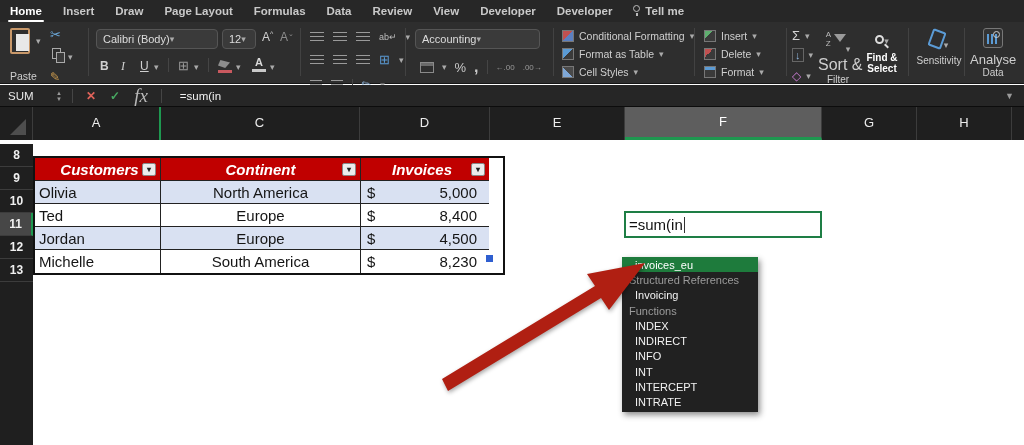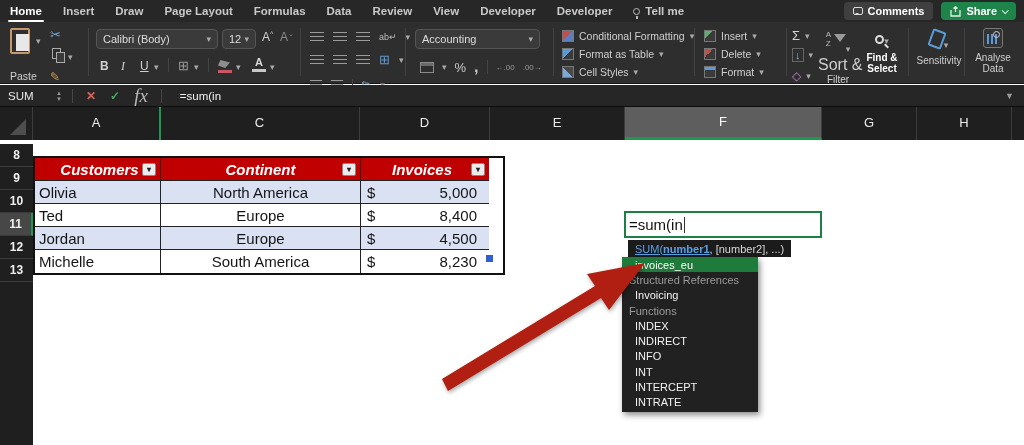--- a/index.html
+++ b/index.html
@@ -5,38 +5,38 @@
   * { margin:0; padding:0; box-sizing:border-box; }
   body { font-family:"Liberation Sans", sans-serif; background:#fff; }
   #app { position:relative; width:1024px; height:445px; overflow:hidden; background:#fff; }
 
   
   .topbar { position:absolute; left:0; top:0; width:1024px; height:22px; background:#272727;
             display:flex; align-items:center; padding-left:10px; gap:21px; }
   .menu-tab { font-size:11.5px; font-weight:bold; color:#c9c9c9; position:relative; cursor:default; white-space:nowrap; }
   .menu-tab.active { color:#fff; }
   .menu-tab.active::after { content:""; position:absolute; left:-2px; right:-2px; bottom:-5px; height:2px; background:#fff; border-radius:2px; }
-  .tellme { display:flex; align-items:center; gap:5px; color:#c9c9c9; font-size:11.5px; font-weight:bold; }
+  .tellme { display:flex; gap:5px; color:#c9c9c9; font-size:11.5px; font-weight:bold; }
   .bulb { width:7px; height:7px; border:1px solid #bbb; border-radius:50%; position:relative; }
   .bulb::after { content:""; position:absolute; left:2px; top:7px; width:2px; height:3px; background:#bbb; }
   .top-right { position:absolute; right:8px; top:2px; display:flex; gap:8px; }
   .pill { height:18px; border-radius:4px; display:flex; align-items:center; gap:5px; padding:0 9px;
           font-size:11px; font-weight:bold; color:#fff; }
   .pill.comments { background:#3f3f3f; }
   .pill.share { background:#1E8449; }
   .bubble-icon { width:10px; height:8px; border:1px solid #ddd; border-radius:2px; position:relative; }
   .bubble-icon::after { content:""; position:absolute; left:1px; bottom:-3px; border:2px solid transparent; border-top-color:#ddd; }
   .chev { display:inline-block; width:5px; height:5px; border-right:1.5px solid #cfe9d8; border-bottom:1.5px solid #cfe9d8; transform:rotate(45deg) translateY(-1px); }
 
   
   .ribbon { position:absolute; left:0; top:22px; width:1024px; height:62px; background:#2e2e2e; border-bottom:1px solid #161616; }
   .rdiv { position:absolute; top:6px; height:48px; width:1px; background:#424242; }
   .rlabel { font-size:10.5px; color:#cfcfcf; white-space:nowrap; }
   .dd { background:#3a3a3a; border:1px solid #555; border-radius:4px; color:#ddd; font-size:11px;
-        display:flex; align-items:center; justify-content:space-between; padding:0 6px; }
+        display:flex; align-items:center; justify-content:flex-start; padding:0 6px; }
   .tri { color:#aaa; font-size:9px; }
   .stack-row { position:absolute; display:flex; align-items:center; gap:5px; }
   .sq { width:12px; height:12px; border:1px solid #777; }
   .stripes { width:14px; height:10px; background:repeating-linear-gradient(#9a9a9a 0 1.5px, transparent 1.5px 4px); }
   .mag { width:9px; height:9px; border:2px solid #ddd; border-radius:50%; position:relative; }
   .mag::after { content:""; position:absolute; width:5px; height:2px; background:#ddd; transform:rotate(45deg); left:7px; top:8px; }
 
   
   .fbar { position:absolute; left:0; top:85px; width:1024px; height:22px; background:#262626;
           border-bottom:1px solid #0c0c0c; display:flex; align-items:center; }
@@ -106,34 +106,20 @@
     <span class="menu-tab">Formulas</span>
     <span class="menu-tab">Data</span>
     <span class="menu-tab">Review</span>
     <span class="menu-tab">View</span>
     <span class="menu-tab">Developer</span>
     <span class="menu-tab">Developer</span>
     <span class="tellme">
       <span class="bulb"></span>
       <span>Tell me</span>
     </span>
-    <div class="top-right">
-      <div class="pill comments">
-        <span class="bubble-icon"></span>
-        <span>Comments</span>
-      </div>
-      <div class="pill share">
-        <svg width="11" height="11" viewBox="0 0 11 11">
-            <path d="M1 4v6h9V4" fill="none" stroke="#dff1e5" stroke-width="1.3"></path>
-            <path d="M5.5 6V1M3.5 2.5L5.5.7l2 1.8" fill="none" stroke="#dff1e5" stroke-width="1.3"></path>
-          </svg>
-        <span>Share</span>
-        <span class="chev"></span>
-      </div>
-    </div>
   </div>
 
   <div class="ribbon">
 
     <div style="position:absolute;left:10px;top:6px;">
       <div style="width:20px;height:26px;border:2px solid #c8986a;border-radius:2px;position:relative;">
         <div style="position:absolute;left:4px;top:4px;width:13px;height:17px;background:#e8e8e8;"></div>
       </div>
       <div class="rlabel" style="margin-top:16px;">Paste</div>
     </div>
@@ -292,21 +278,21 @@
       <div class="rlabel" style="font-size:10px;margin-top:3px;">Sensitivity</div>
     </div>
 
     <div class="rdiv" style="left:964px;"></div>
 
     <div style="position:absolute;left:970px;top:6px;width:46px;text-align:center;">
       <div style="display:inline-block;width:20px;height:20px;border:1px solid #777;border-radius:3px;position:relative;background:#333;">
         <div style="position:absolute;left:3px;bottom:3px;width:10px;height:10px;background:repeating-linear-gradient(90deg,#5b9bd5 0 2px,transparent 2px 4px);"></div>
         <div style="position:absolute;right:2px;top:2px;width:7px;height:7px;border:1.5px solid #ccc;border-radius:50%;"></div>
       </div>
-      <div class="rlabel" style="font-size:10px;">Analyse</div>
+      <div class="rlabel" style="font-size:13px;">Analyse</div>
       <div class="rlabel" style="font-size:10px;">Data</div>
     </div>
   </div>
 
   <div class="fbar">
     <span class="namebox">SUM</span>
     <span class="stepper">▲<br>▼</span>
     <div class="fdiv"></div>
     <span style="color:#e0635a;font-size:12px;font-weight:bold;margin:0 7px;">✕</span>
     <span style="color:#47a861;font-size:12px;font-weight:bold;margin:0 7px;">✓</span>
@@ -387,25 +373,20 @@
       </div>
     </div>
   </div>
   <div class="handle"></div>
 
   <div class="editcell">
     <span>=sum(in</span>
     <span class="caret"></span>
   </div>
 
-  <div class="tooltip">
-    <span class="lnk">SUM(</span>
-      <span class="lnk" style="font-weight:bold;">number1</span>
-      <span>, [number2], ...)</span>
-  </div>
 
   <div class="acdrop">
     <div class="ac sel">invoices_eu</div>
     <div class="ac cat">Structured References</div>
     <div class="ac">Invoicing</div>
     <div class="ac cat">Functions</div>
     <div class="ac">INDEX</div>
     <div class="ac">INDIRECT</div>
     <div class="ac">INFO</div>
     <div class="ac">INT</div>

